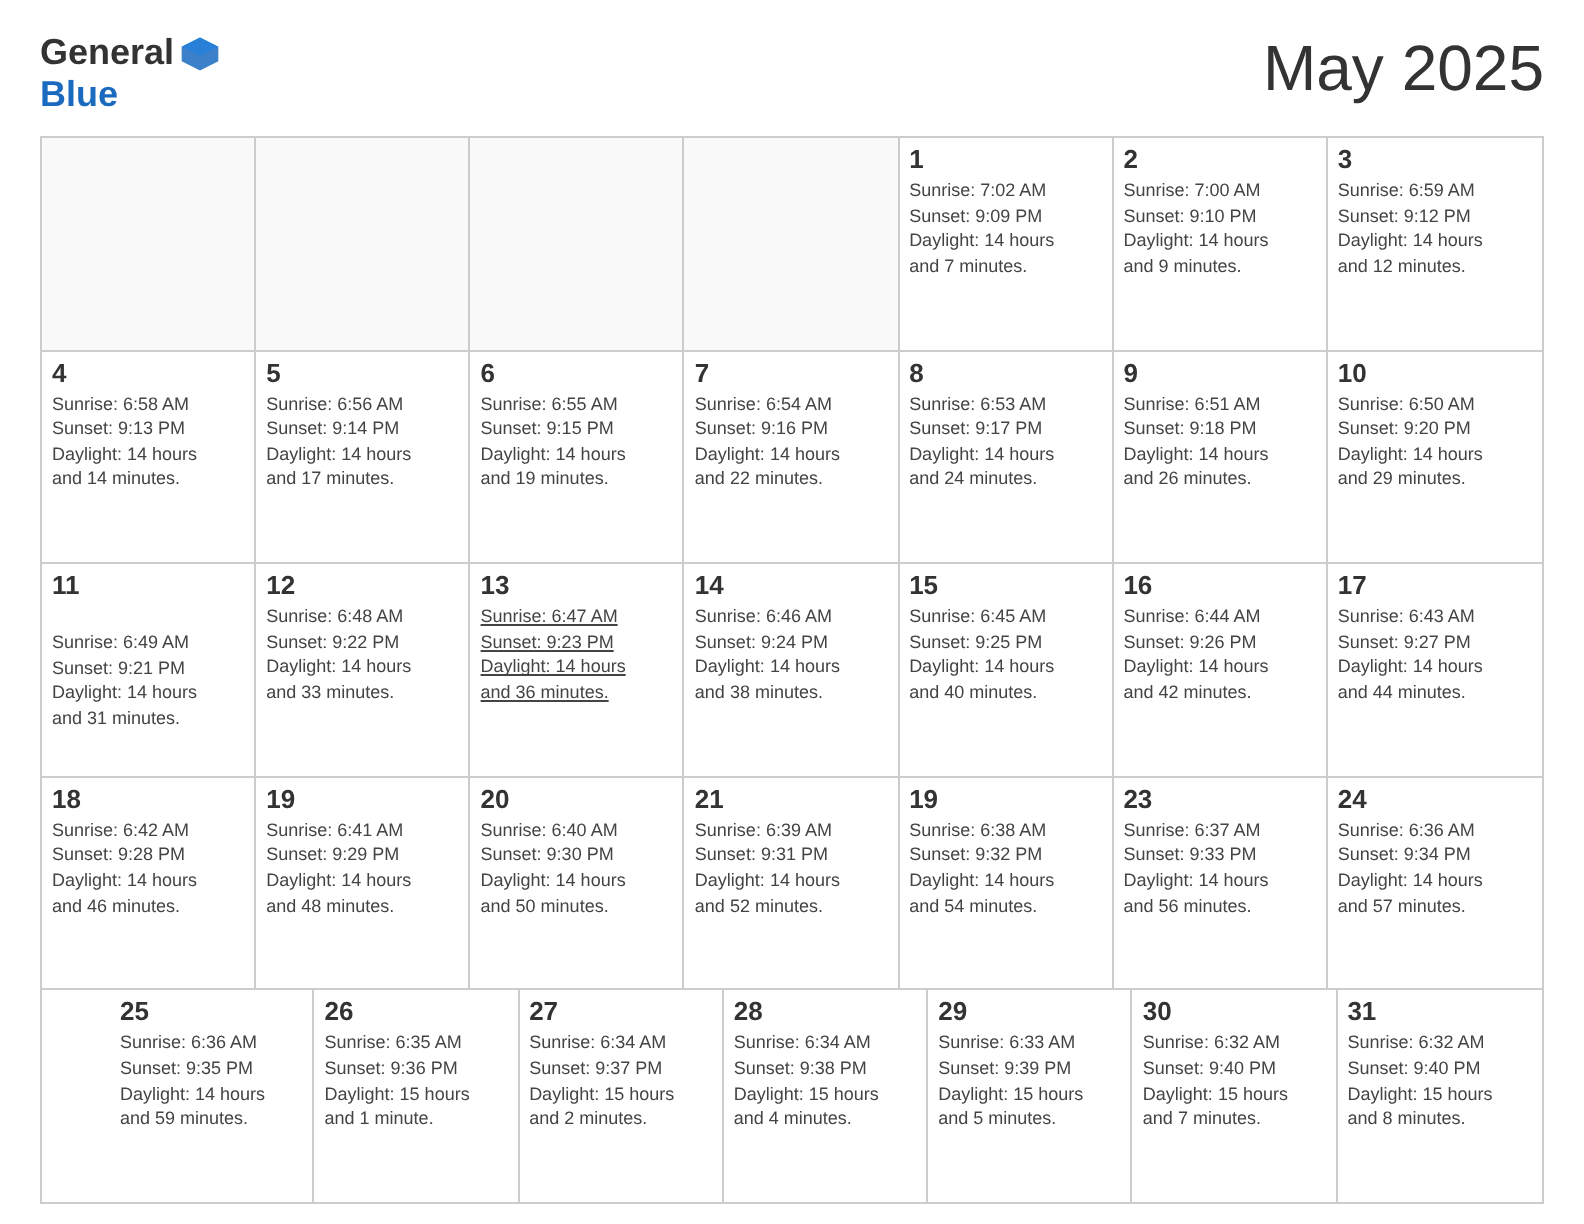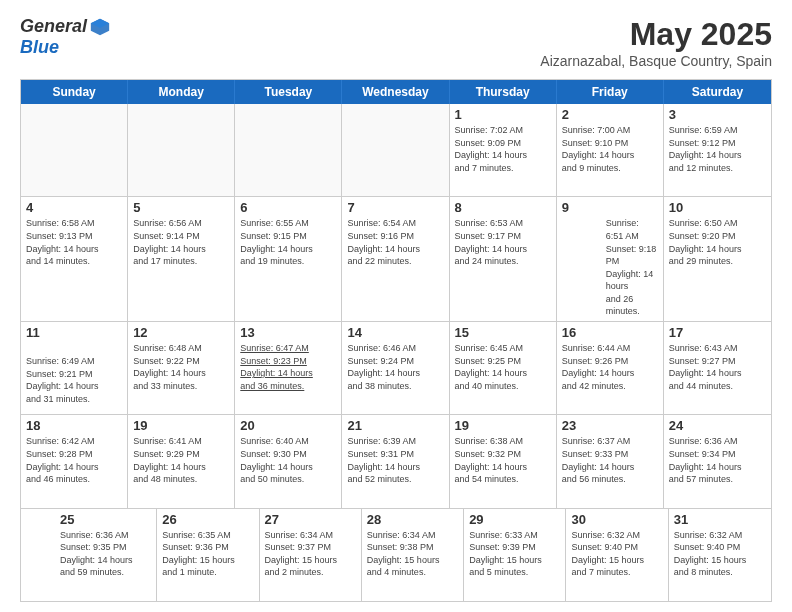--- a/index.html
+++ b/index.html
@@ -20,41 +20,40 @@
     .header {
       display: flex;
       justify-content: space-between;
       align-items: flex-start;
       margin-bottom: 10px;
     }
     .logo {
       display: flex;
       align-items: flex-start;
       gap: 0;
-      font-style: italic;
     }
     .logo-text {
       font-size: 18px;
       font-weight: bold;
       line-height: 1.1;
     }
     .logo-general { color: #333; }
     .logo-blue { color: #1a6abf; }
     .logo-icon {
       width: 22px;
       height: 22px;
       margin-left: 2px;
     }
     .title-block {
       text-align: right;
     }
     .month-title {
       font-size: 32px;
       color: #333;
-      font-weight: bold;
+      font-weight: normal;
     }
     .location-title {
       font-size: 14px;
       color: #555;
     }
     .calendar {
       flex: 1;
       display: flex;
       flex-direction: column;
       border: 1px solid #ccc;
@@ -122,34 +121,24 @@
             <polygon points="12,3 22,8 12,13 2,8" fill="#2980d9"></polygon>
           </svg>
         </div>
         <div>
           <span class="logo-text logo-blue">Blue</span>
         </div>
       </div>
     </div>
     <div class="title-block">
       <div class="month-title">May 2025</div>
-      <div class="location-title">Aizarnazabal, Basque Country, Spain</div>
     </div>
   </div>
 
   <div class="calendar">
-    <div class="calendar-header">
-      <div class="calendar-header-cell">Sunday</div>
-      <div class="calendar-header-cell">Monday</div>
-      <div class="calendar-header-cell">Tuesday</div>
-      <div class="calendar-header-cell">Wednesday</div>
-      <div class="calendar-header-cell">Thursday</div>
-      <div class="calendar-header-cell">Friday</div>
-      <div class="calendar-header-cell">Saturday</div>
-    </div>
     <div class="calendar-body" id="calendar-body">
     <div class="calendar-row">
           <div class="calendar-cell empty"></div>
           <div class="calendar-cell empty"></div>
           <div class="calendar-cell empty"></div>
           <div class="calendar-cell empty"></div>
           <div class="calendar-cell">
             <div class="cell-date">1</div>
             <div class="cell-info" style="white-space: pre-line;">Sunrise: 7:02 AM
 Sunset: 9:09 PM
@@ -202,21 +191,21 @@
           </div>
           <div class="calendar-cell">
             <div class="cell-date">8</div>
             <div class="cell-info" style="white-space: pre-line;">Sunrise: 6:53 AM
 Sunset: 9:17 PM
 Daylight: 14 hours
 and 24 minutes.</div>
           </div>
           <div class="calendar-cell">
             <div class="cell-date">9</div>
-            <div class="cell-info" style="white-space: pre-line; margin-left: 44px;">Sunrise: 6:51 AM
+            <div class="cell-info" style="white-space: pre-line;">Sunrise: 6:51 AM
 Sunset: 9:18 PM
 Daylight: 14 hours
 and 26 minutes.</div>
           </div>
           <div class="calendar-cell">
             <div class="cell-date">10</div>
             <div class="cell-info" style="white-space: pre-line;">Sunrise: 6:50 AM
 Sunset: 9:20 PM
 Daylight: 14 hours
 and 29 minutes.</div>

